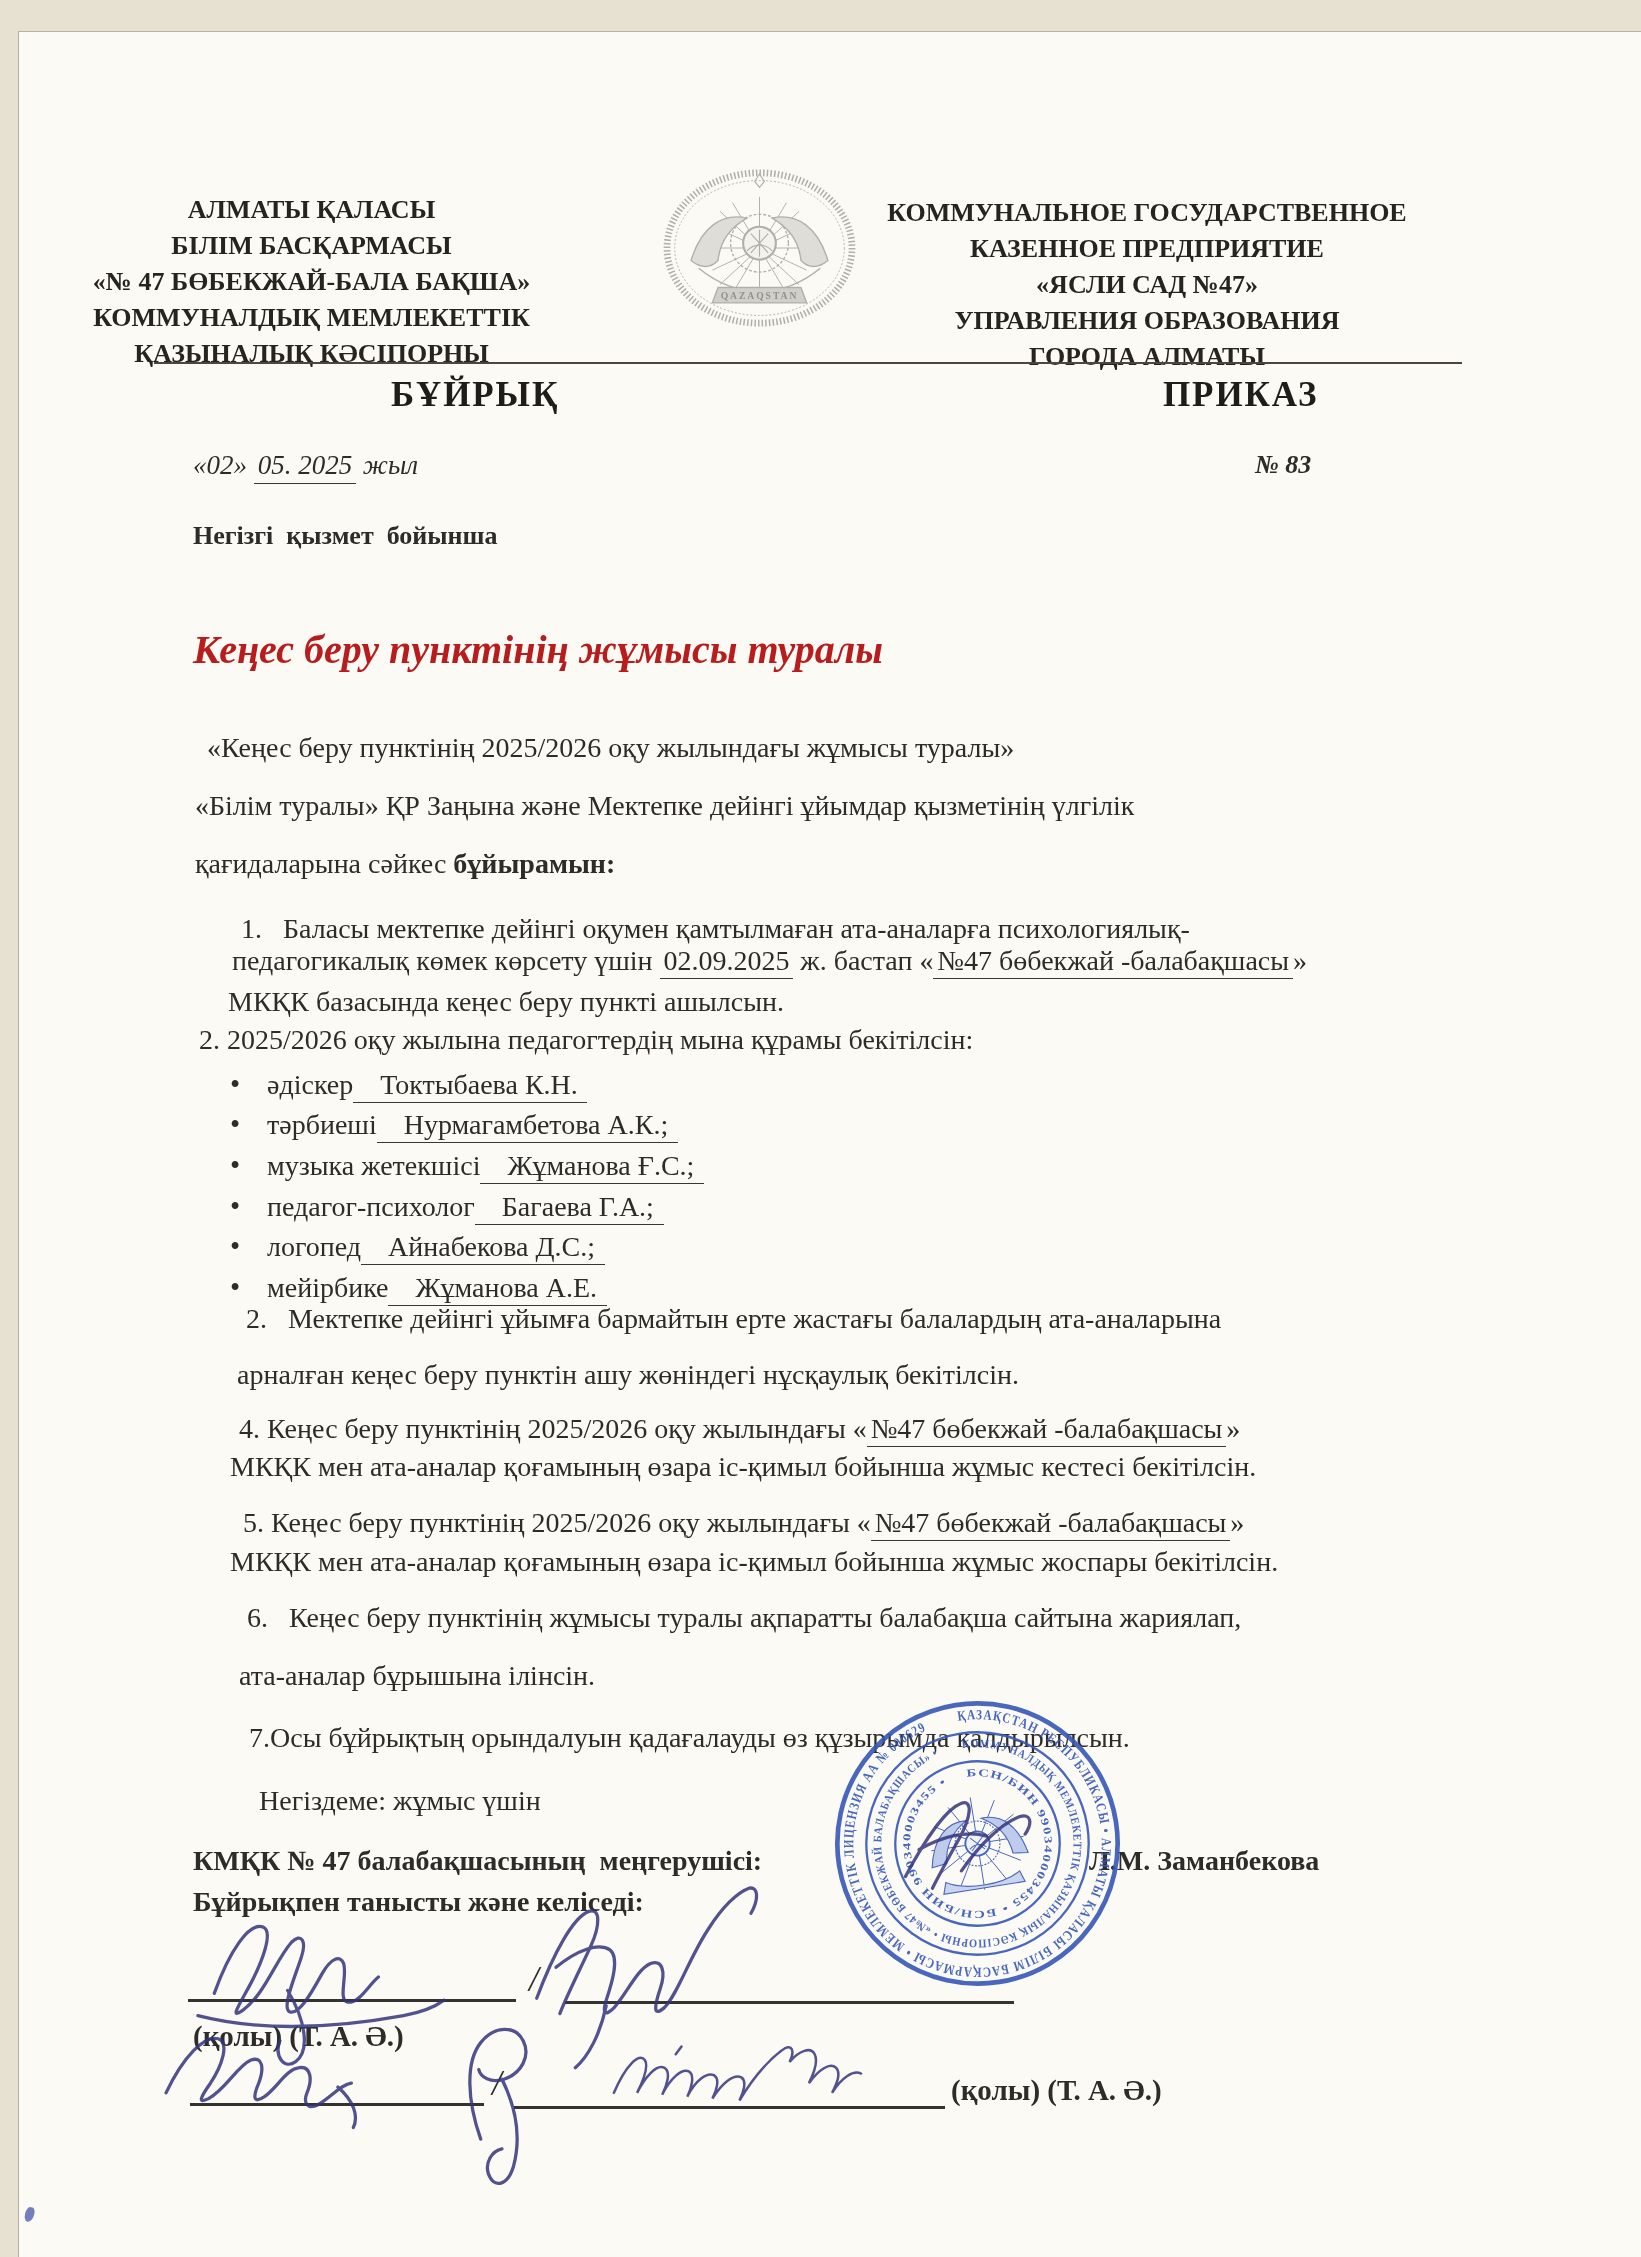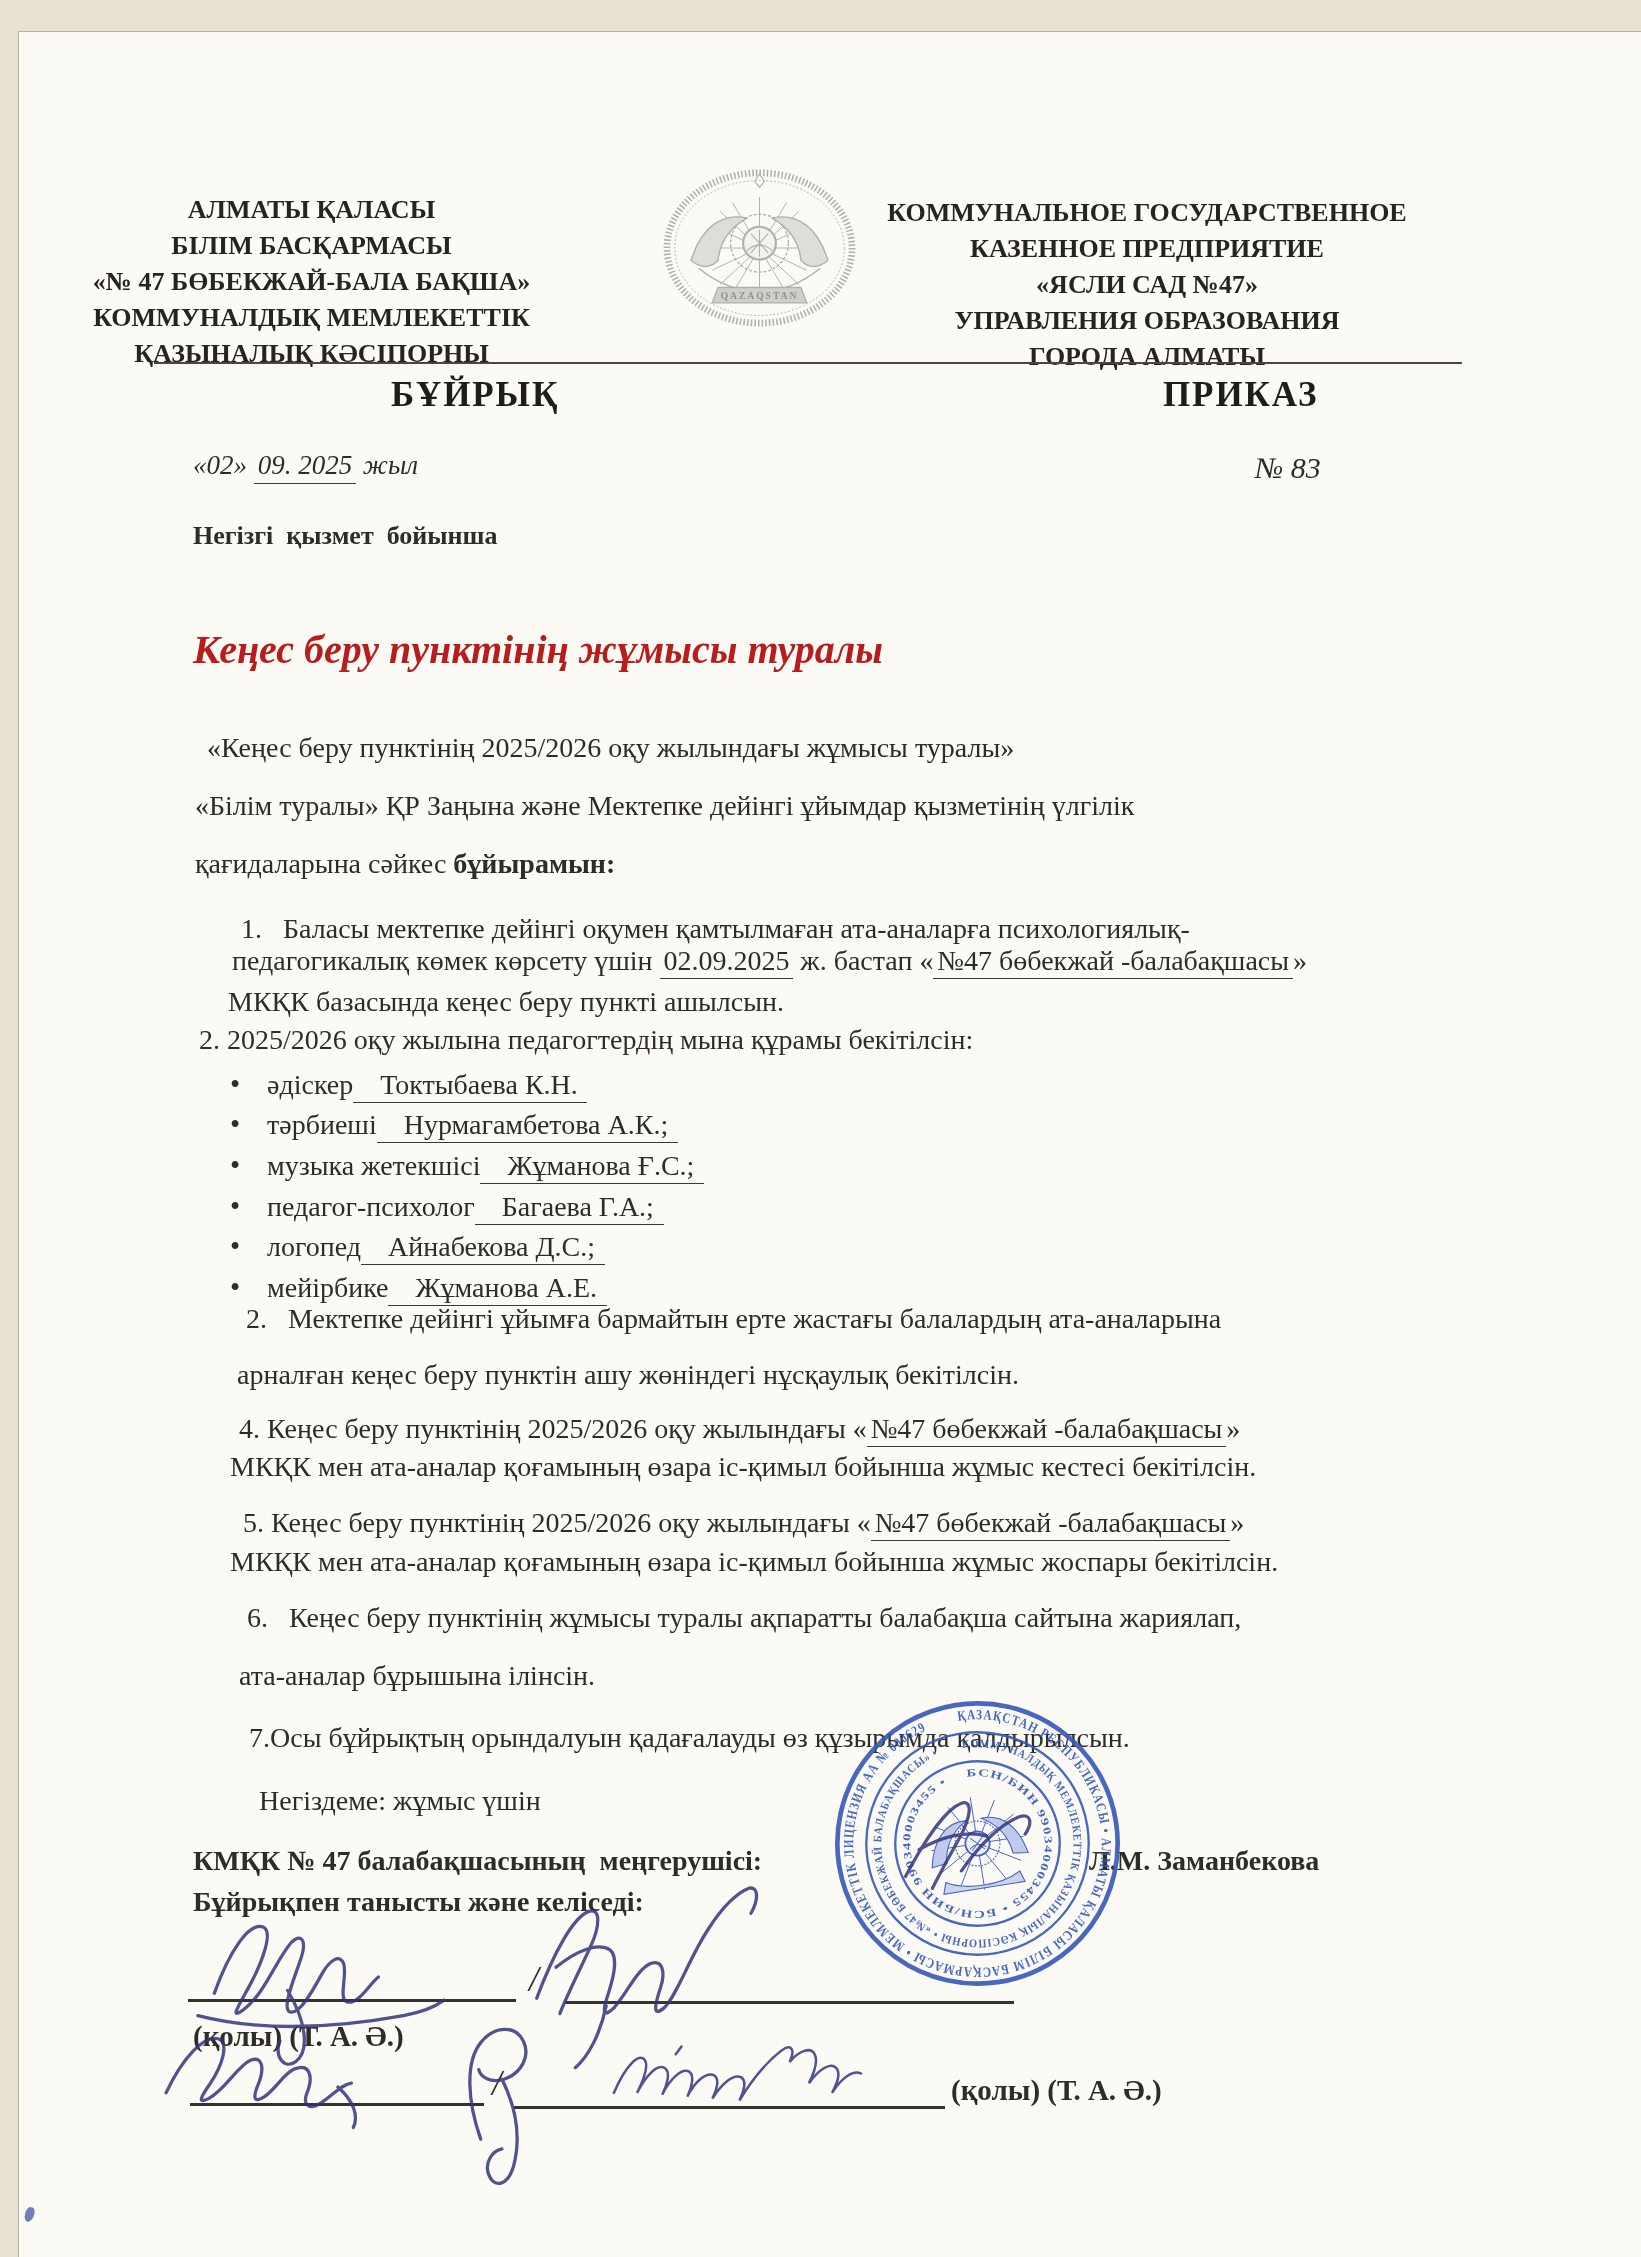--- a/index.html
+++ b/index.html
@@ -75,22 +75,22 @@
     <div>«ЯСЛИ САД №47»</div>
     <div>УПРАВЛЕНИЯ  ОБРАЗОВАНИЯ</div>
     <div>ГОРОДА АЛМАТЫ</div>
   </div>
 
   <div class="abs hline" style="left:154px;top:362px;width:1308px;"></div>
 
   <div class="abs bigtitle" style="left:391px;top:375px;">БҰЙРЫҚ</div>
   <div class="abs bigtitle" style="left:1163px;top:375px;">ПРИКАЗ</div>
 
-  <div class="abs t i" style="left:193px;top:450px;font-size:27px;"><span>«02» </span><span class="uline-d">09. 2025</span><span> жыл</span></div>
-  <div class="abs t i" style="left:1255px;top:450px;font-size:30px;">№ 83</div>
+  <div class="abs t i" style="left:193px;top:450px;font-size:27px;"><span>«02» </span><span class="uline-d">05. 2025</span><span> жыл</span></div>
+  <div class="abs t i" style="left:1255px;top:450px;font-size:26px;font-weight:bold;">№ 83</div>
 
   <div class="abs t b" style="left:193px;top:521px;font-size:26px;">Негізгі  қызмет  бойынша</div>
 
   <div class="abs subject" style="left:193px;top:626px;">Кеңес беру пунктінің жұмысы туралы</div>
 
   <div class="abs t" style="left:207px;top:731px;">«Кеңес беру пунктінің 2025/2026 оқу жылындағы жұмысы туралы»</div>
   <div class="abs t" style="left:195px;top:789px;">«Білім туралы» ҚР Заңына және Мектепке дейінгі ұйымдар қызметінің үлгілік</div>
   <div class="abs t" style="left:195px;top:847px;"><span>қағидаларына сәйкес </span><span class="b">бұйырамын</span><span class="b">:</span></div>
 
   <div class="abs t" style="left:241px;top:912px;">1.   Баласы мектепке дейінгі оқумен қамтылмаған ата-аналарға психологиялық-</div>

